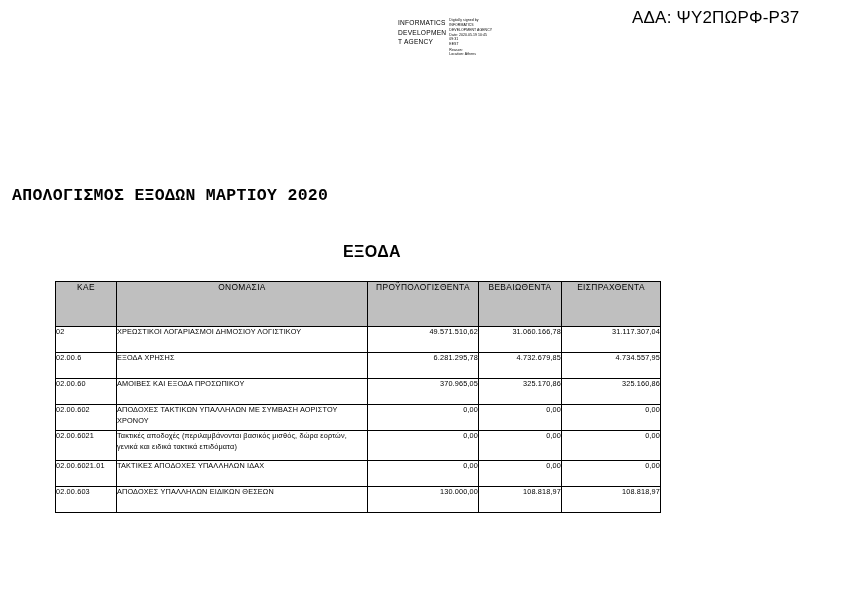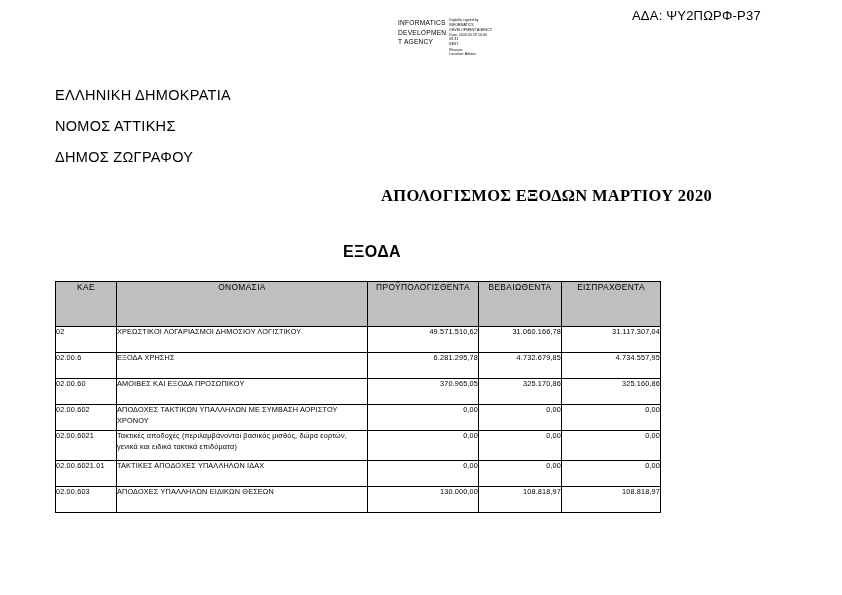--- a/index.html
+++ b/index.html
@@ -23,21 +23,21 @@
     inset: 0;
     width: 842px;
     height: 595px;
   }
 
   
   .ada-code {
     position: absolute;
     top: 8px;
     left: 632px;
-    font-size: 13px;
+    font-size: 17px;
     letter-spacing: 0.2px;
     white-space: nowrap;
     font-family: "Liberation Sans", sans-serif;
   }
 
   
   .signature-stamp {
     position: absolute;
     top: 17px;
     left: 398px;
@@ -80,27 +80,27 @@
     font-size: 14.5px;
     line-height: 31px;
     letter-spacing: 0.3px;
     white-space: nowrap;
   }
 
   
   .doc-title {
     position: absolute;
     top: 186px;
-    left: 0;
+    left: 12px;
     width: 712px;
-    text-align: right;
+    text-align: left;
     font-size: 16.5px;
     font-weight: bold;
     letter-spacing: 0.3px;
-    font-family: Liberation Serif, serif;
+    font-family: Liberation Mono, monospace;
   }
   .doc-subtitle {
     position: absolute;
     top: 243px;
     left: 16px;
     width: 712px;
     text-align: center;
     font-size: 16px;
     font-weight: bold;
     letter-spacing: 0.4px;
@@ -170,25 +170,20 @@
 
 <div class="page">
 
   <div class="ada-code">ΑΔΑ: ΨΥ2ΠΩΡΦ-Ρ37</div>
 
   <div class="signature-stamp">
     <div class="stamp-left">INFORMATICS<br>DEVELOPMEN<br>T AGENCY</div>
     <div class="stamp-right">Digitally signed by<br>INFORMATICS<br>DEVELOPMENT AGENCY<br>Date: 2020.05.19 10:45<br>09:31<br>EEST<br>Reason:<br>Location: Athens</div>
   </div>
 
-  <div class="authority-block">
-    <div class="authority-line">ΕΛΛΗΝΙΚΗ ΔΗΜΟΚΡΑΤΙΑ</div>
-    <div class="authority-line">ΝΟΜΟΣ ΑΤΤΙΚΗΣ</div>
-    <div class="authority-line">ΔΗΜΟΣ ΖΩΓΡΑΦΟΥ</div>
-  </div>
 
   <div class="doc-title">ΑΠΟΛΟΓΙΣΜΟΣ  ΕΞΟΔΩΝ ΜΑΡΤΙΟΥ 2020</div>
   <div class="doc-subtitle">ΕΞΟΔΑ</div>
 
   <div class="expense-table-wrap">
     <table class="expense-table">
       <thead>
         <tr>
           <th class="th-kae">ΚΑΕ</th>
           <th class="th-name">ΟΝΟΜΑΣΙΑ</th>

